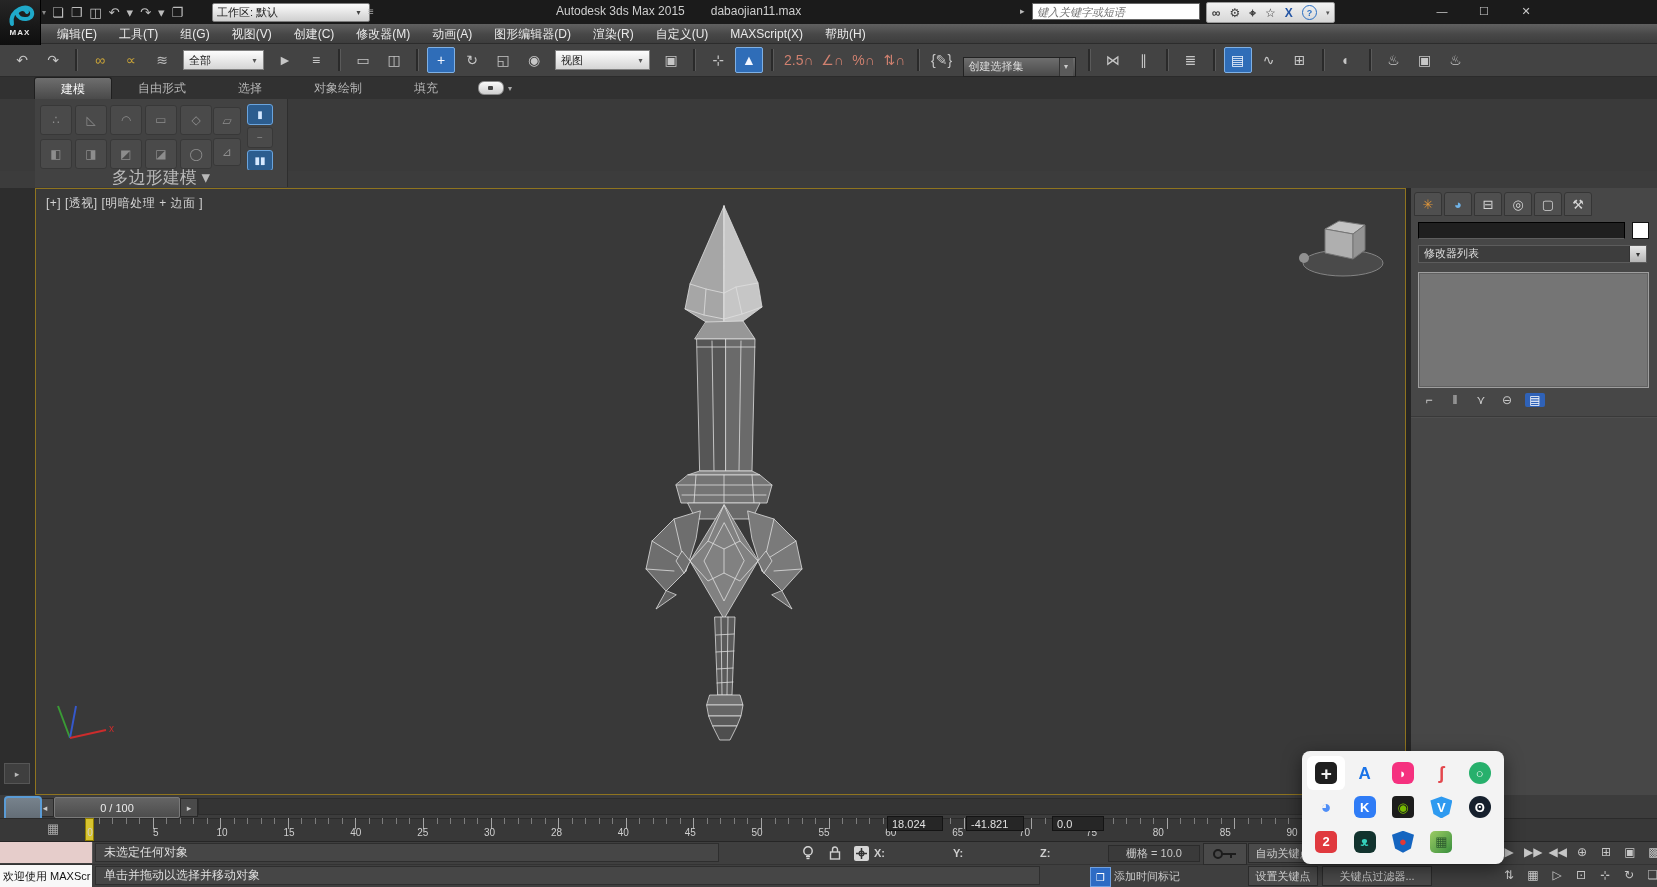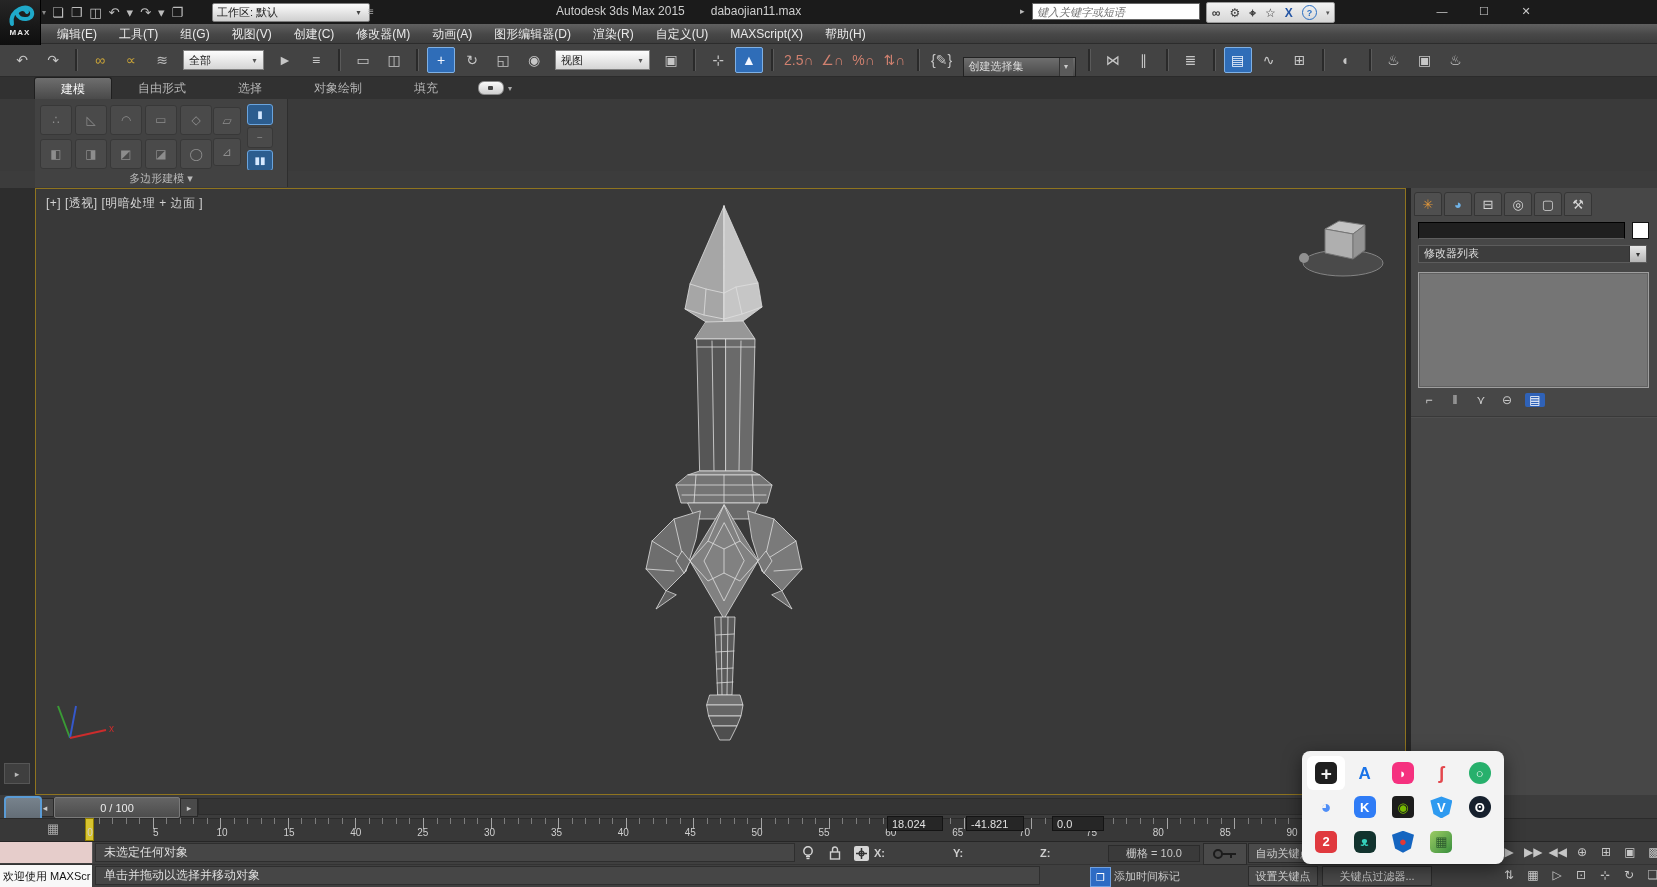--- a/index.html
+++ b/index.html
@@ -75,21 +75,21 @@
   #ribbon-pill-dd::after{content:"▾";}
   #ribbon-body{left:0;top:99px;width:100%;height:72px;background:#3a3a3a;}
   #ribbon-panel{left:35px;top:99px;width:252px;height:88px;background:#424242;border-right:1px solid #2e2e2e;}
   .rrow{position:absolute;display:flex;gap:3px;}
   .rbtn{width:30px;height:28px;background:#4a4a4a;border:1px solid #383838;border-radius:3px;
         color:#8d8d8d;display:flex;align-items:center;justify-content:center;font-size:12px;}
   .rbtn.sm{width:26px;height:26px;}
   .rbtn.xs{width:24px;height:19px;font-size:10px;}
   .rbtn.hl{background:#2c5d8f;border-color:#6aa4dd;color:#d5e8ff;}
   #ribbon-caption{left:35px;top:170px;width:252px;height:17px;text-align:center;color:#b9b9b9;
-                  font-size:11px;line-height:16px;background:#424242;border-right:1px solid #2e2e2e;}
+                  font-size:17px;line-height:16px;background:#424242;border-right:1px solid #2e2e2e;}
 
   
   #left-rail{left:0;top:188px;width:35px;height:607px;background:#2d2d2d;}
   #rail-btn{left:4px;top:763px;width:24px;height:19px;background:#3f3f3f;border:1px solid #565656;
             color:#b9b9b9;font-size:9px;}
   #rail-btn::after{content:"▸";}
   #viewport{left:35px;top:188px;width:1371px;height:607px;background:#393939;
             border:1px solid #8f741f;box-sizing:border-box;}
   #vp-label{left:10px;top:6px;font-size:12px;color:#d2d2d2;letter-spacing:.5px;}
   #panel-divider{left:1406px;top:188px;width:5px;height:607px;background:#262626;}
@@ -141,21 +141,21 @@
                 border:1px solid #8f7d00;box-sizing:border-box;}
 
   
   #status1{left:0;top:841px;width:100%;height:23px;background:#3f3f3f;border-top:1px solid #262626;}
   #status2{left:0;top:864px;width:100%;height:23px;background:#3f3f3f;border-top:1px solid #333;}
   #mxs-pink{left:0;top:842px;width:92px;height:21px;background:#e6cdcb;border-right:1px solid #555;}
   #mxs-white{left:0;top:865px;width:92px;height:22px;background:#f8f8f8;color:#111;font-size:11px;
              display:flex;align-items:center;padding-left:3px;box-sizing:border-box;white-space:nowrap;overflow:hidden;}
   .sfield{background:#464646;border:1px solid #2e2e2e;color:#ddd;font-size:12px;
           display:flex;align-items:center;padding-left:8px;box-sizing:border-box;}
-  #sel-status{left:95px;top:843px;width:700px;height:19px;}
+  #sel-status{left:95px;top:843px;width:624px;height:19px;}
   #prompt{left:95px;top:866px;width:945px;height:19px;}
   .sico{position:absolute;top:845px;}
   .coordlab{position:absolute;top:847px;font-size:11px;color:#cfcfcf;font-weight:bold;}
   .coordfield{position:absolute;top:816px;height:15px;background:#262626;border:1px solid #141414;
               color:#e0e0e0;font-size:11px;display:flex;align-items:center;padding-left:4px;box-sizing:border-box;}
   #gridfield{left:1108px;top:845px;width:92px;height:17px;background:#3a3a3a;border:1px solid #2b2b2b;
              color:#c9c9c9;font-size:11px;display:flex;align-items:center;justify-content:center;box-sizing:border-box;}
   #keybtn{left:1203px;top:843px;width:42px;height:20px;background:#4a4a4a;border:1px solid #2b2b2b;}
   #autokey{left:1248px;top:843px;width:70px;height:20px;}
   #setkey{left:1248px;top:866px;width:70px;height:20px;}
@@ -475,21 +475,21 @@
 <div id="ruler" class="abs">
   <div id="frame-marker"></div>
   <div id="ruler-nums">
       <span class="rnum">0</span>
       <span class="rnum">5</span>
       <span class="rnum">10</span>
       <span class="rnum">15</span>
       <span class="rnum">40</span>
       <span class="rnum">25</span>
       <span class="rnum">30</span>
-      <span class="rnum">35</span>
+      <span class="rnum">28</span>
       <span class="rnum">40</span>
       <span class="rnum">45</span>
       <span class="rnum">50</span>
       <span class="rnum">55</span>
       <span class="rnum">60</span>
       <span class="rnum">65</span>
       <span class="rnum">70</span>
       <span class="rnum">75</span>
       <span class="rnum">80</span>
       <span class="rnum">85</span>

